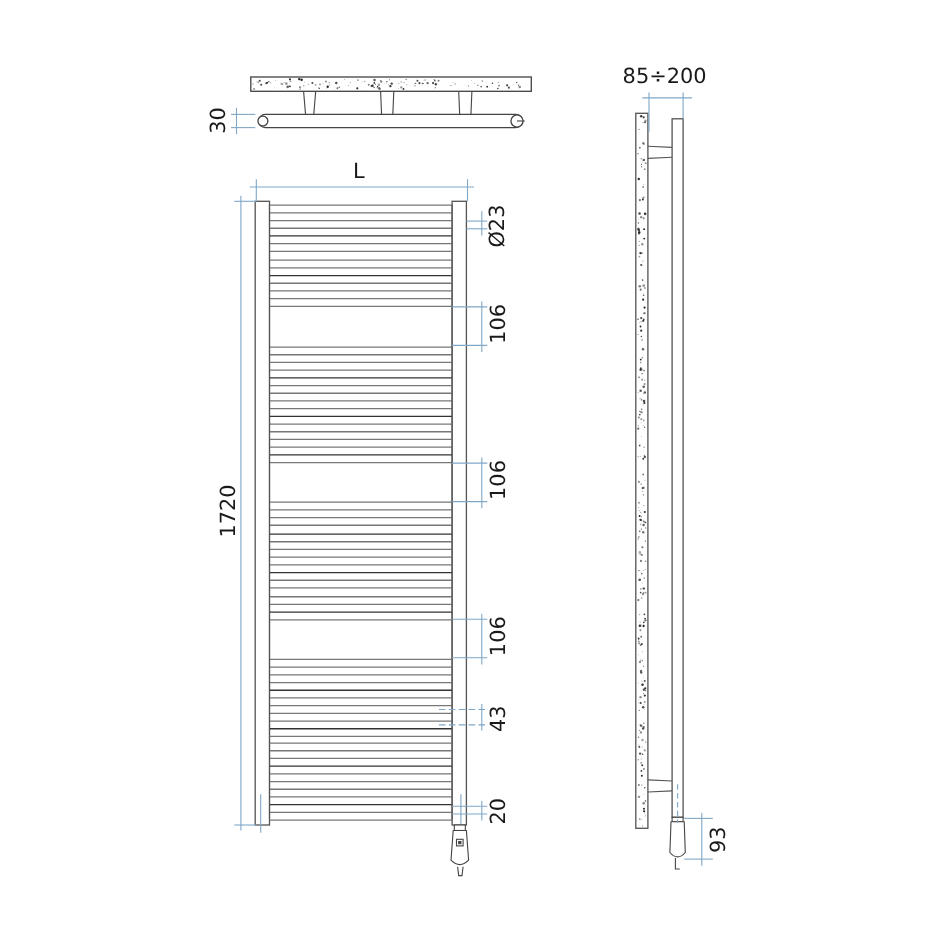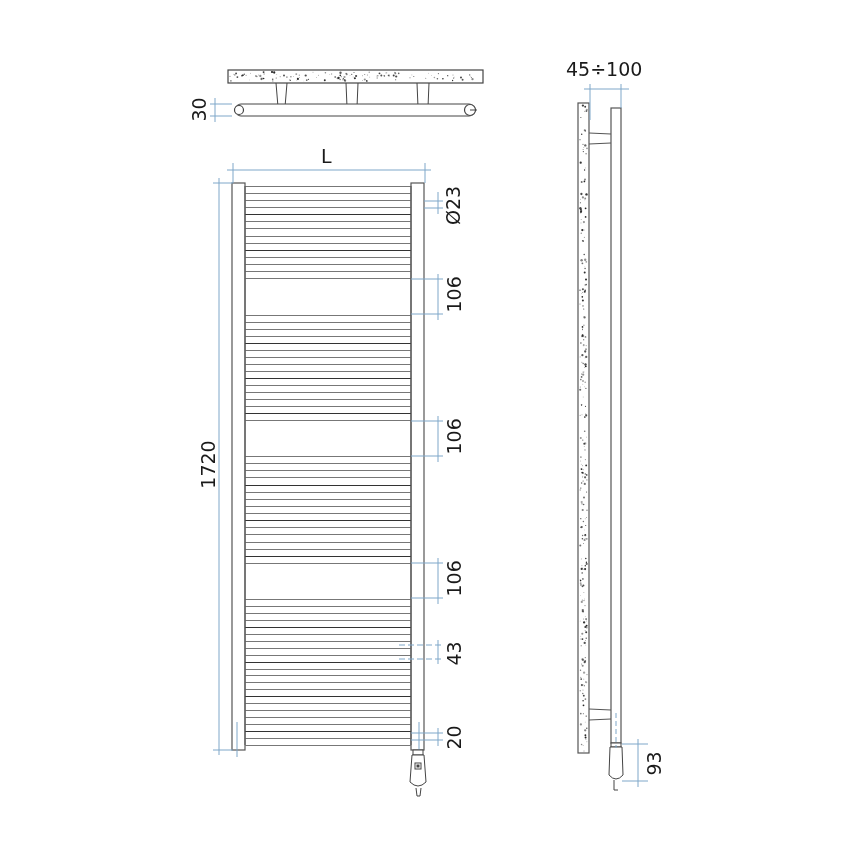--- a/index.html
+++ b/index.html
@@ -592,14 +592,14 @@
 
 <div class="dim-label rot" style="left:186px;top:100px;width:26px;text-align:center;">30</div>
 <div class="dim-label" style="left:321px;top:147px;">L</div>
 <div class="dim-label rot" style="left:183px;top:455px;width:50px;text-align:center;">1720</div>
 <div class="dim-label rot" style="left:433px;top:196px;width:40px;text-align:center;">Ø23</div>
 <div class="dim-label rot" style="left:437px;top:286px;width:34px;text-align:center;">106</div>
 <div class="dim-label rot" style="left:437px;top:428px;width:34px;text-align:center;">106</div>
 <div class="dim-label rot" style="left:437px;top:570px;width:34px;text-align:center;">106</div>
 <div class="dim-label rot" style="left:442px;top:644px;width:24px;text-align:center;">43</div>
 <div class="dim-label rot" style="left:442px;top:728px;width:24px;text-align:center;">20</div>
-<div class="dim-label" style="left:566px;top:60px;">45÷100</div>
+<div class="dim-label" style="left:566px;top:60px;">85÷200</div>
 <div class="dim-label rot" style="left:642px;top:754px;width:24px;text-align:center;">93</div>
 
 </body></html>

